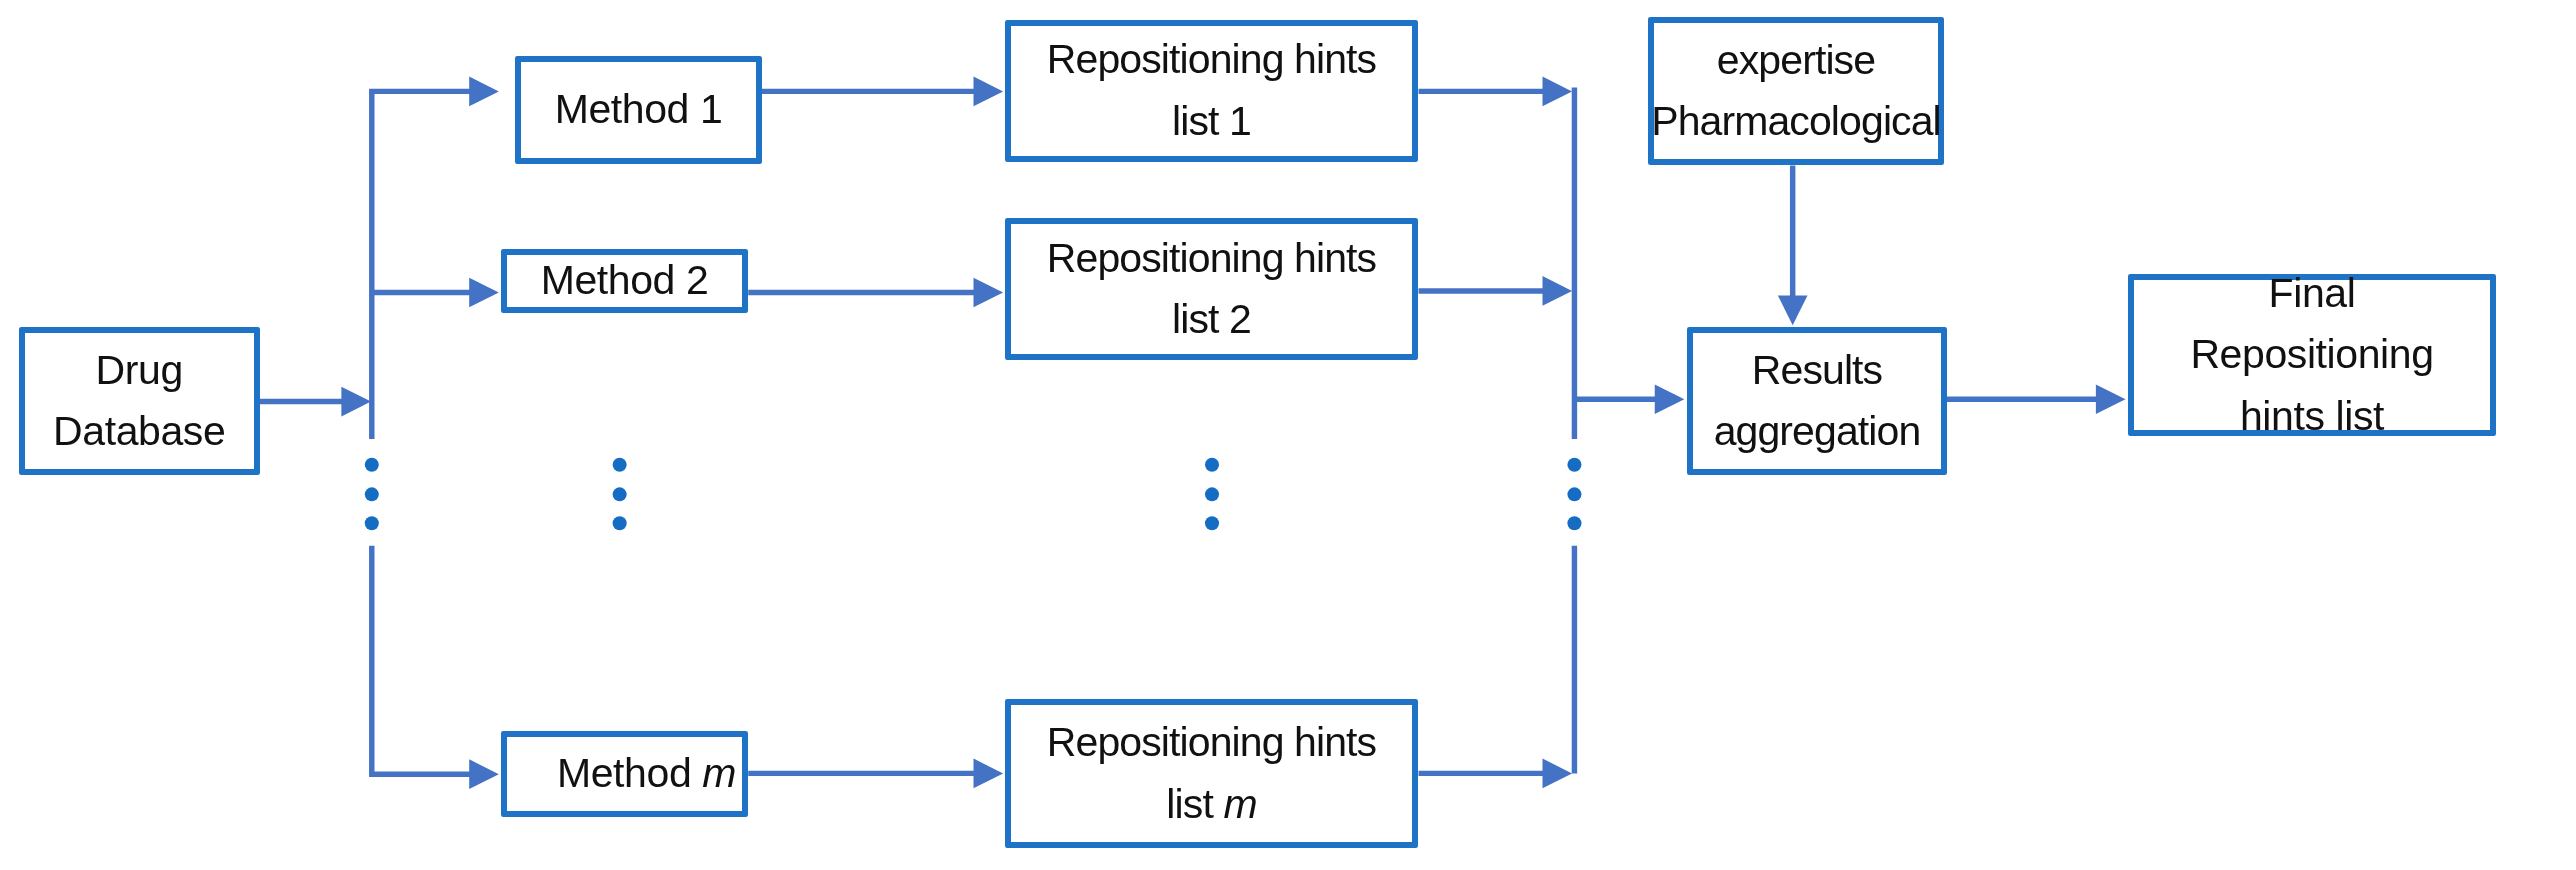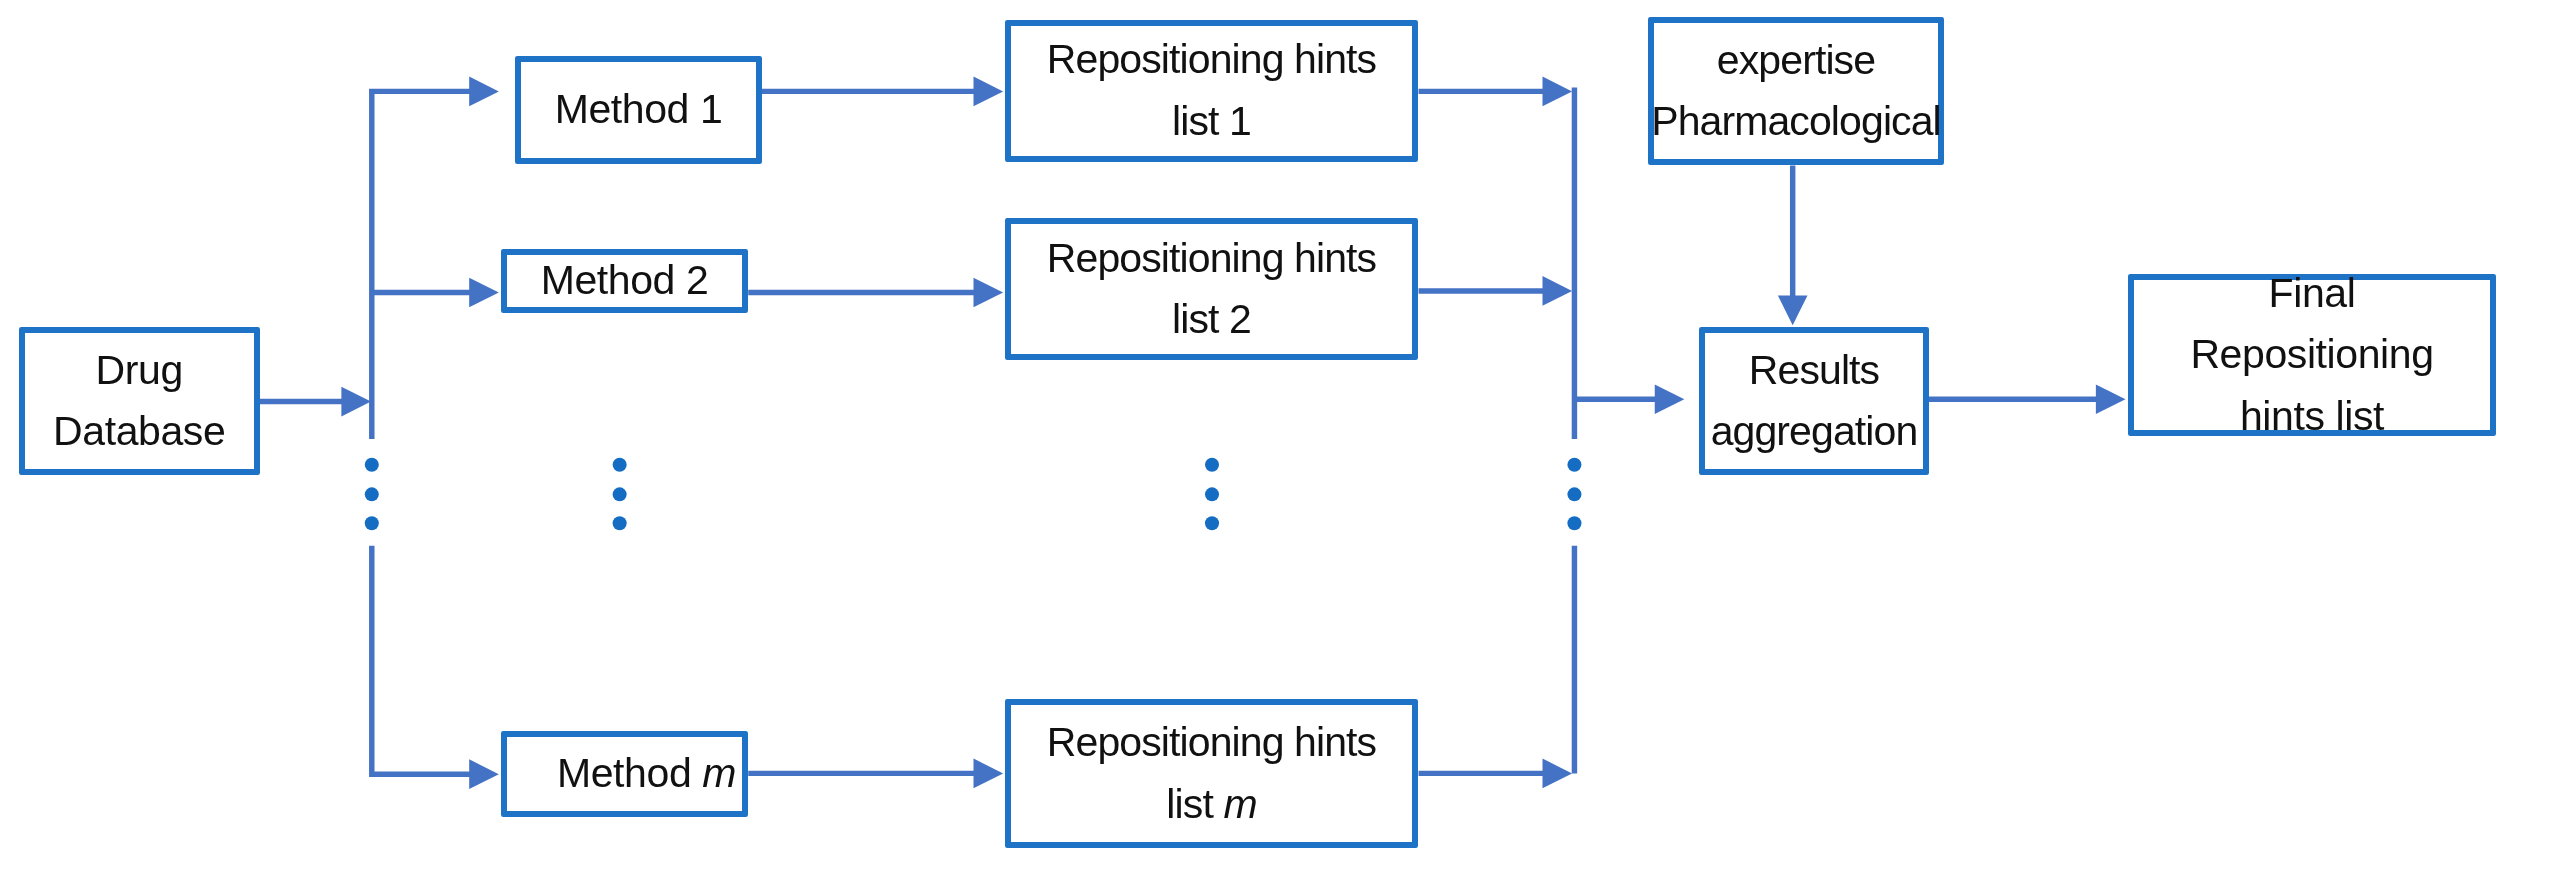--- a/index.html
+++ b/index.html
@@ -43,21 +43,21 @@
   .em { font-style: italic; }
   
   #n-drug    { left: 18.7px;   top: 327px; width: 241px; height: 148px; }
   #n-m1      { left: 501px;  top: 56px;  width: 247px; height: 108px; margin-left: 14px; }
   #n-m2      { left: 501px;  top: 249px; width: 247px; height: 64px; }
   #n-mm      { left: 501px;  top: 731px; width: 247px; height: 86px; padding-left: 44px; }
   #n-l1      { left: 1005px; top: 19.5px;  width: 413px; height: 142px; }
   #n-l2      { left: 1005px; top: 218px; width: 413px; height: 142px; }
   #n-lm      { left: 1005px; top: 699px; width: 413px; height: 149px; }
   #n-pharm   { left: 1648px; top: 17px;  width: 296px; height: 148px; }
-  #n-results { left: 1687px; top: 327px; width: 230px; height: 148px; margin-left: 12px; }
+  #n-results { left: 1687px; top: 327px; width: 260px; height: 148px; }
   #n-final   { left: 2128px; top: 274px; width: 368px; height: 162px; }
 </style>
 </head>
 <body>
 
 <div class="canvas">
 
   <svg class="wires" viewBox="0 0 3305 1117" aria-hidden="true">
 
     <path class="wire" d="M333,515 H441"></path>

